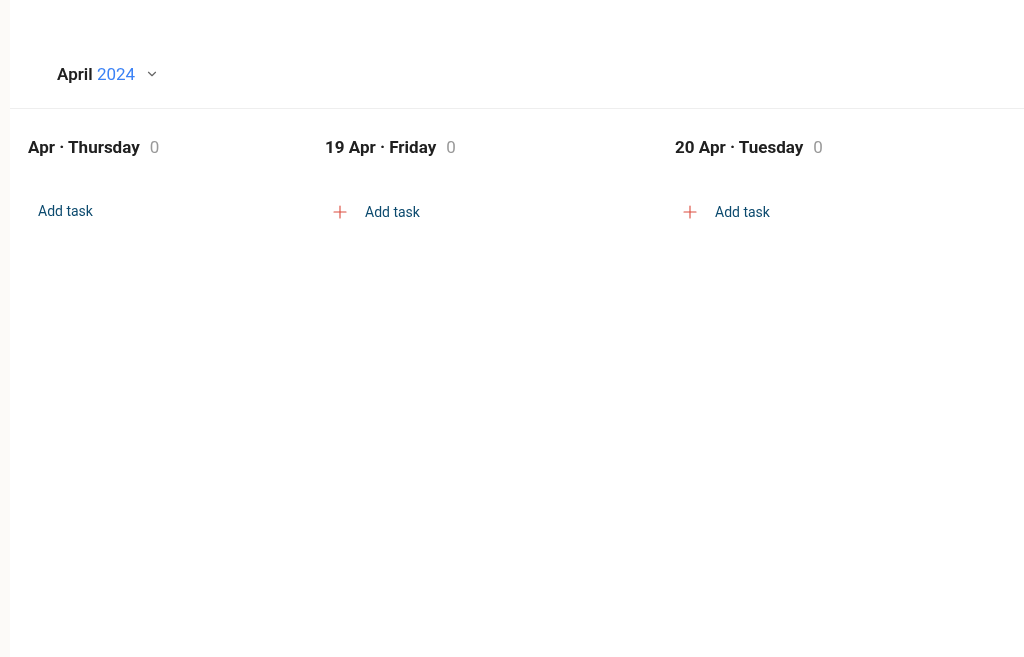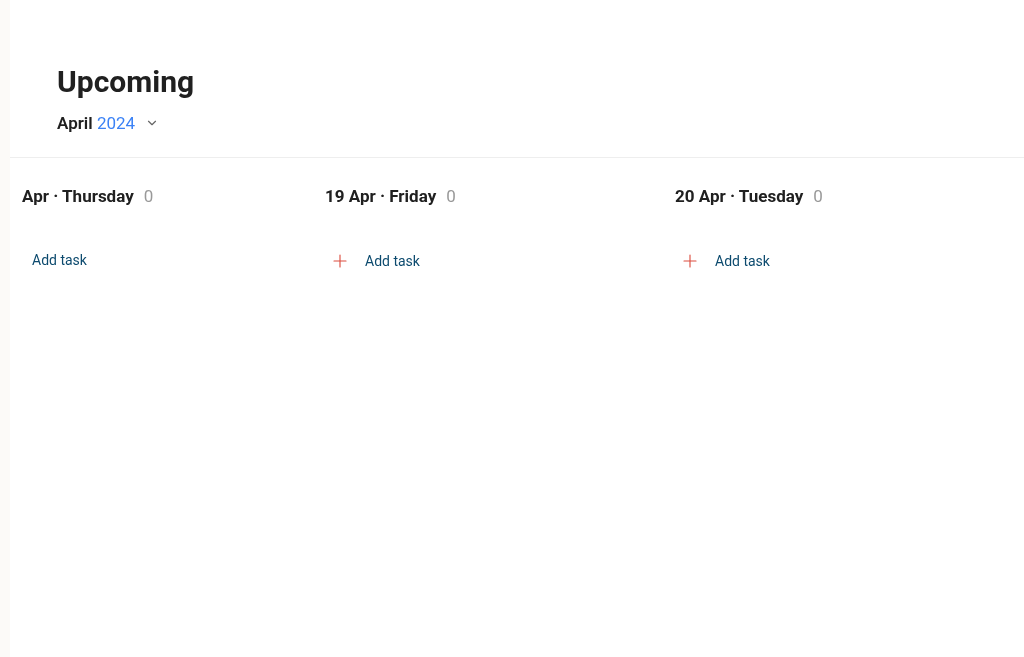--- a/index.html
+++ b/index.html
@@ -64,21 +64,21 @@
     }
     .columns {
       display: flex;
       padding-top: 28px;
     }
     .day-column {
       flex: 0 0 auto;
     }
     .col-0 {
       width: 325px;
-      padding-left: 16px;
+      padding-left: 22px;
     }
     .col-1 {
       width: 350px;
       padding-left: 0;
     }
     .col-2 {
       width: 340px;
       padding-left: 0;
     }
     .day-header {
@@ -131,21 +131,20 @@
       height: 18px;
       stroke: #dc4c3e;
     }
   </style>
 </head>
 <body>
 
 <div class="left-edge"></div>
 
 <div class="header">
-  <h1 class="page-title">Upcoming</h1>
   <div class="month-selector">
     <span>
       <span class="month-bold">April</span>
       <span class="year">2024</span>
     </span>
     <span class="chevron-icon">
       <svg viewBox="0 0 24 24" fill="none" stroke-width="2" stroke-linecap="round" stroke-linejoin="round">
         <polyline points="6 9 12 15 18 9"></polyline>
       </svg>
     </span>

